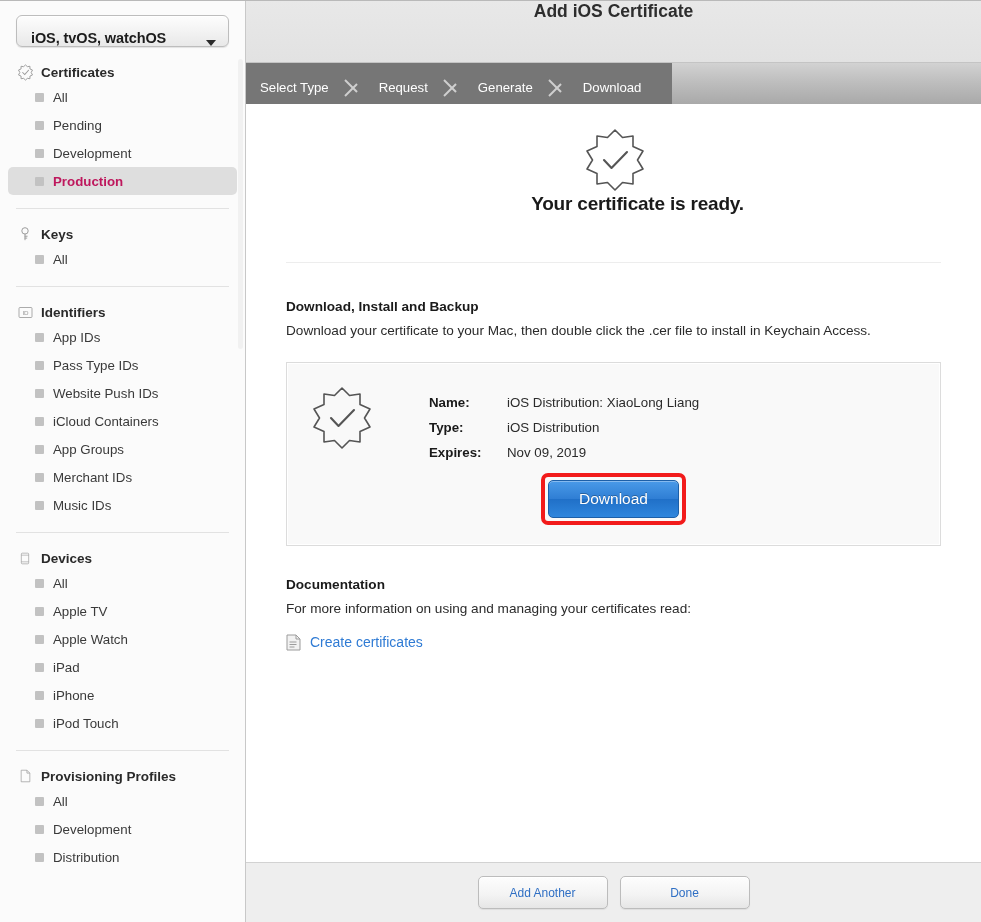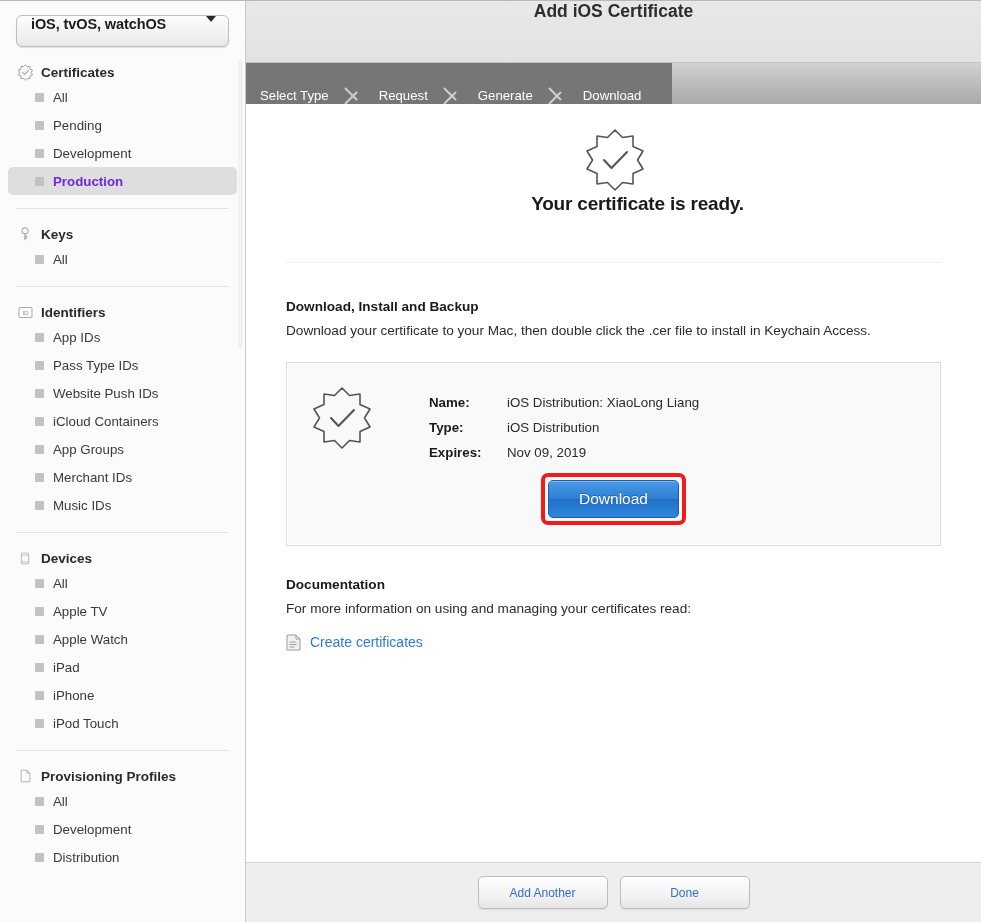--- a/index.html
+++ b/index.html
@@ -40,21 +40,21 @@
     padding: 0;
   }
   .platform-select {
     margin: 14px 16px 0 16px;
     height: 32px;
     border-radius: 6px;
     border: 1px solid #bdbdbd;
     background: linear-gradient(to bottom, #fdfdfd 0%, #f3f3f3 50%, #e8e8e8 100%);
     box-shadow: 0 1px 1px rgba(0,0,0,0.10), inset 0 1px 0 #ffffff;
     display: flex;
-    align-items: flex-start;
+    align-items: flex-end;
     padding: 0 10px 0 14px;
     box-sizing: border-box;
     cursor: default;
   }
   .platform-select-label {
     flex: 1;
     font-size: 14.5px;
     font-weight: bold;
     color: #1b1b1b;
     letter-spacing: -0.1px;
@@ -115,21 +115,21 @@
     border-radius: 1px;
     margin-right: 9px;
     flex: 0 0 9px;
   }
   .nav-label {
     font-size: 13.3px;
     color: #3a3a3a;
   }
   .nav-item.selected .nav-label {
     font-weight: bold;
-    color: #6d28d9;
+    color: #be185d;
   }
   .sidebar-scrollbar {
     position: absolute;
     top: 58px;
     right: 2px;
     width: 5px;
     height: 290px;
     border-radius: 3px;
     background: rgba(0,0,0,0.04);
   }
@@ -168,21 +168,21 @@
   }
   .steps-active {
     position: absolute;
     top: 0; left: 0;
     height: 100%;
     width: 426px;
     background: #767676;
   }
   .steps-inner {
     position: absolute;
-    top: 12px; left: 0;
+    top: 4px; left: 0;
     height: 100%;
     display: flex;
     align-items: flex-start;
   }
   .step {
     display: flex;
     align-items: center;
     height: 100%;
   }
   .step-label {

